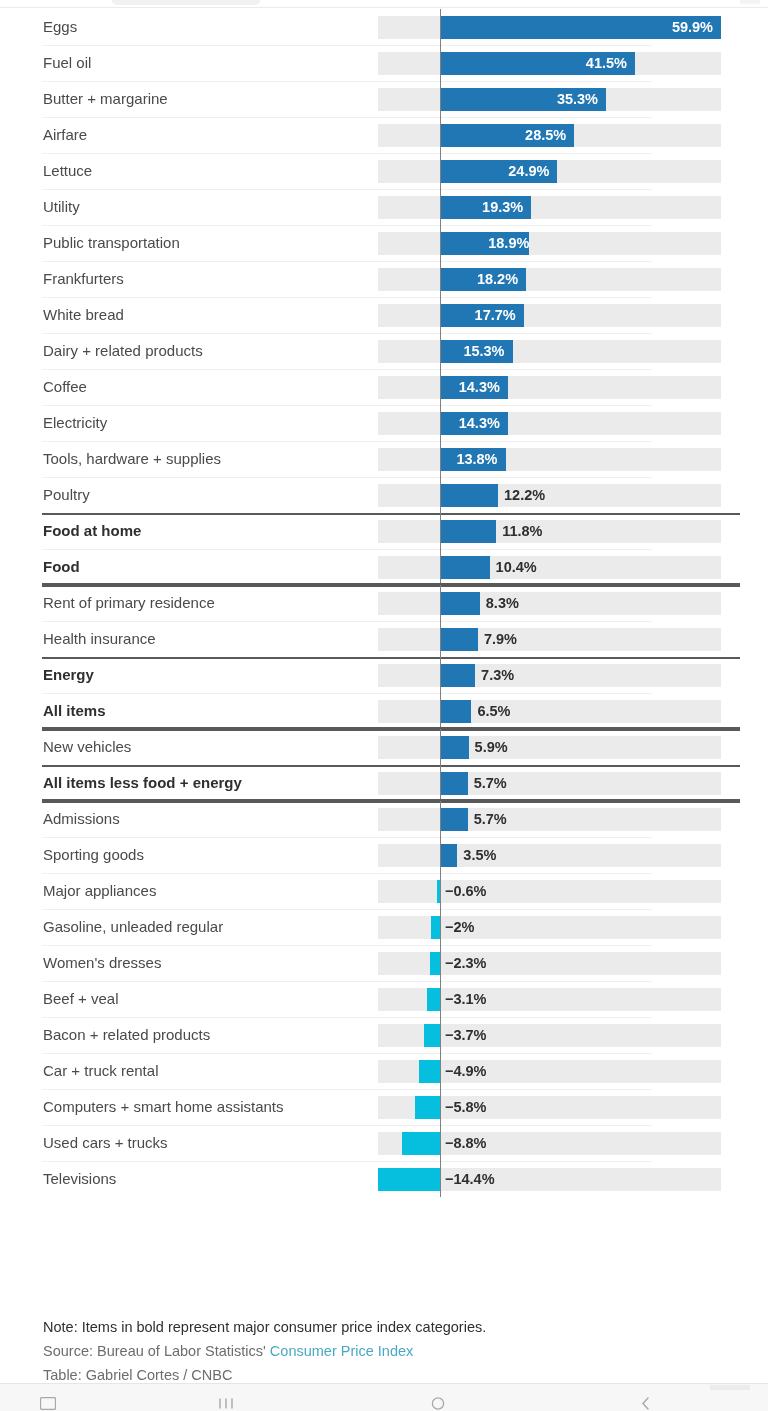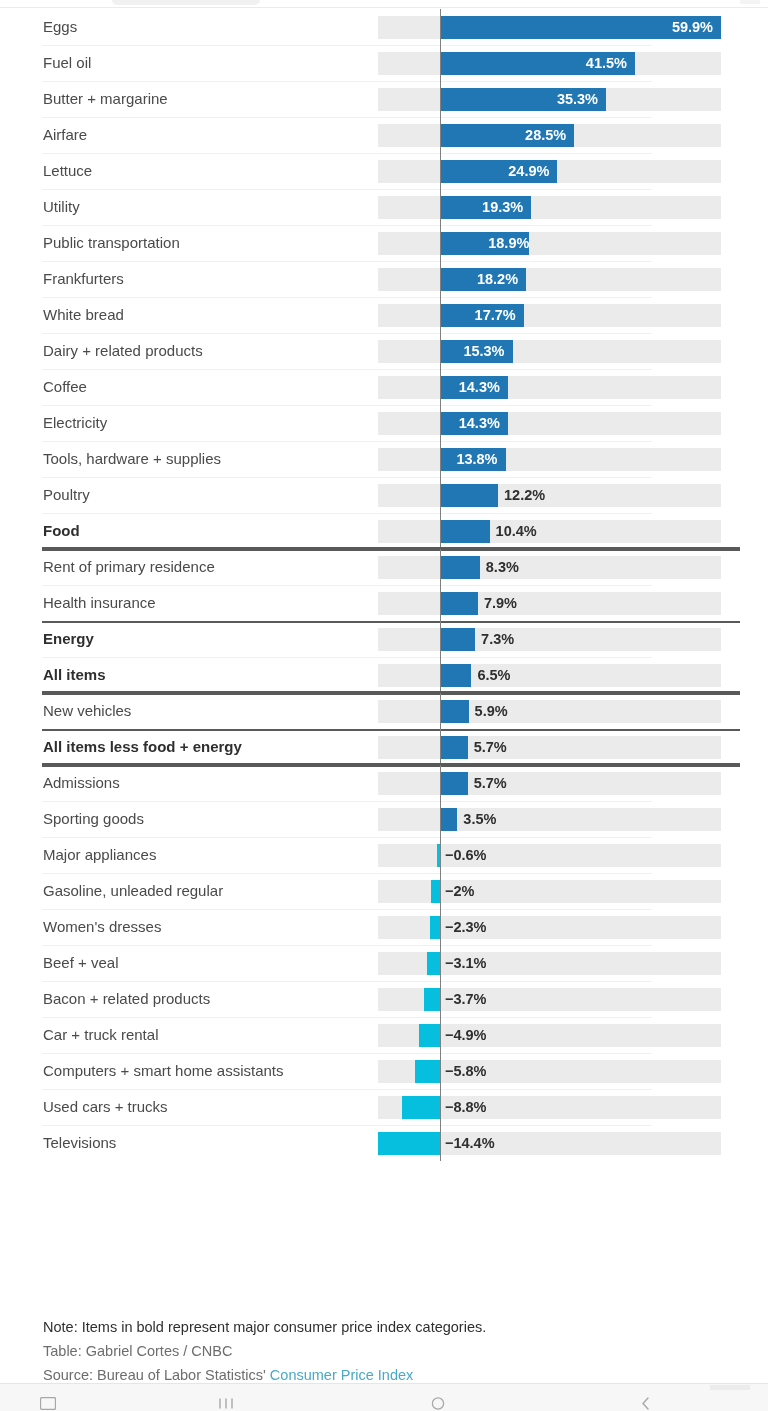--- a/index.html
+++ b/index.html
@@ -320,20 +320,28 @@
     </div>
     <div class="row">
       <div class="divider"></div>
       <div class="label">Poultry</div>
       <div class="track"></div>
       <div class="bar pos" style="width: 57.0284px;"></div>
       <div class="value outside" style="left: 504.028px;">12.2%</div>
       <div class="zero-line"></div>
     </div>
     <div class="row bold">
+      <div class="rule-top"></div>
+      <div class="label">Food at home</div>
+      <div class="track"></div>
+      <div class="bar pos" style="width: 55.1586px;"></div>
+      <div class="value outside" style="left: 502.159px;">11.8%</div>
+      <div class="zero-line"></div>
+    </div>
+    <div class="row bold">
       <div class="divider"></div>
       <div class="label">Food</div>
       <div class="track"></div>
       <div class="bar pos" style="width: 48.6144px;"></div>
       <div class="value outside" style="left: 495.614px;">10.4%</div>
       <div class="zero-line"></div>
       <div class="rule-bottom"></div>
     </div>
     <div class="row">
       <div class="rule-top"></div>
@@ -470,24 +478,24 @@
       <div class="label">Televisions</div>
       <div class="track"></div>
       <div class="bar neg" style="width: 62px; left: 378px;"></div>
       <div class="value outside" style="left: 445px;">−14.4%</div>
       <div class="zero-line"></div>
     </div>
   </div>
 
 <div id="footer">
   <div class="note">Note: Items in bold represent major consumer price index categories.</div>
-  <div class="credit">Table: Gabriel Cortes / CNBC</div>
   <div class="credit">
     <span>Source: Bureau of Labor Statistics' </span><span class="link">Consumer Price Index</span>
   </div>
+  <div class="credit">Table: Gabriel Cortes / CNBC</div>
 </div>
 
 <svg id="peacock" viewBox="0 0 48 28" xmlns="http://www.w3.org/2000/svg">
   <g fill="#1a1a1a">
     <path d="M24 2 C26.2 2 27.6 4.2 27.6 8.4 L27.6 21 L20.4 21 L20.4 8.4 C20.4 4.2 21.8 2 24 2 Z"></path>
     <path d="M16.6 4.4 C18.6 3.6 20.2 5.1 19.5 8.6 L16.3 21 L10.0 18.2 L14.0 7.6 C15.0 5.2 15.6 4.8 16.6 4.4 Z"></path>
     <path d="M31.4 4.4 C29.4 3.6 27.8 5.1 28.5 8.6 L31.7 21 L38.0 18.2 L34.0 7.6 C33.0 5.2 32.4 4.8 31.4 4.4 Z"></path>
     <path d="M9.2 9.6 C10.8 8.4 12.6 9.2 12.8 12.0 L13.2 21 L6.0 21 C4.2 17.0 6.8 11.4 9.2 9.6 Z"></path>
     <path d="M38.8 9.6 C37.2 8.4 35.4 9.2 35.2 12.0 L34.8 21 L42.0 21 C43.8 17.0 41.2 11.4 38.8 9.6 Z"></path>
   </g>

